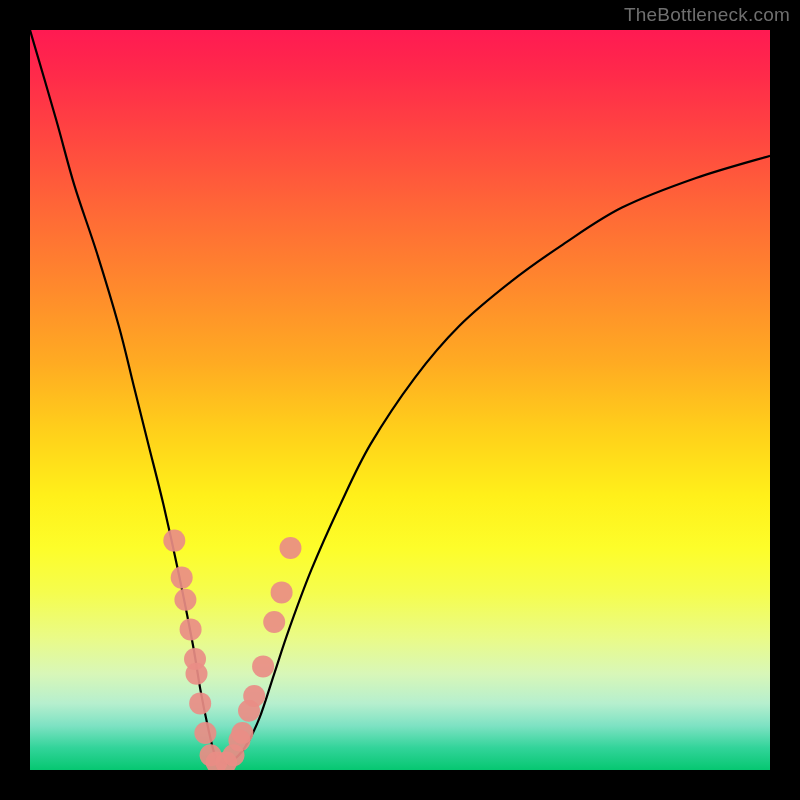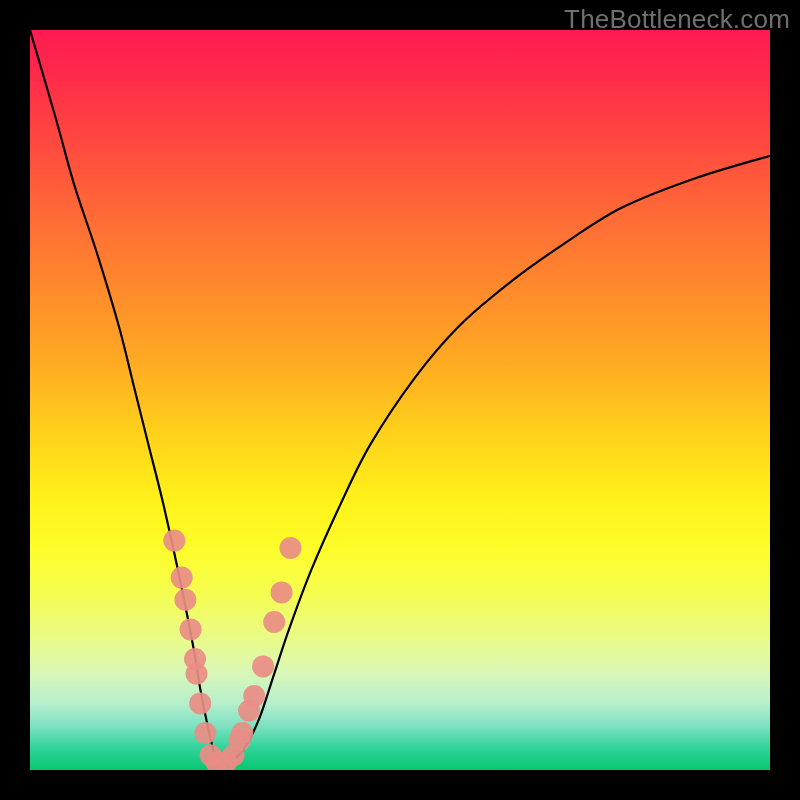--- a/index.html
+++ b/index.html
@@ -51,21 +51,21 @@
   }
   .svg-layer {
     position: absolute;
     inset: 0;
   }
   .watermark {
     position: absolute;
     top: 4px;
     right: 10px;
     color: #6f6f6f;
-    font-size: 26px;
+    font-size: 19px;
     font-weight: 500;
     letter-spacing: 0.2px;
     user-select: none;
   }
 </style>
 </head>
 <body>
 
 <div class="frame">
 

